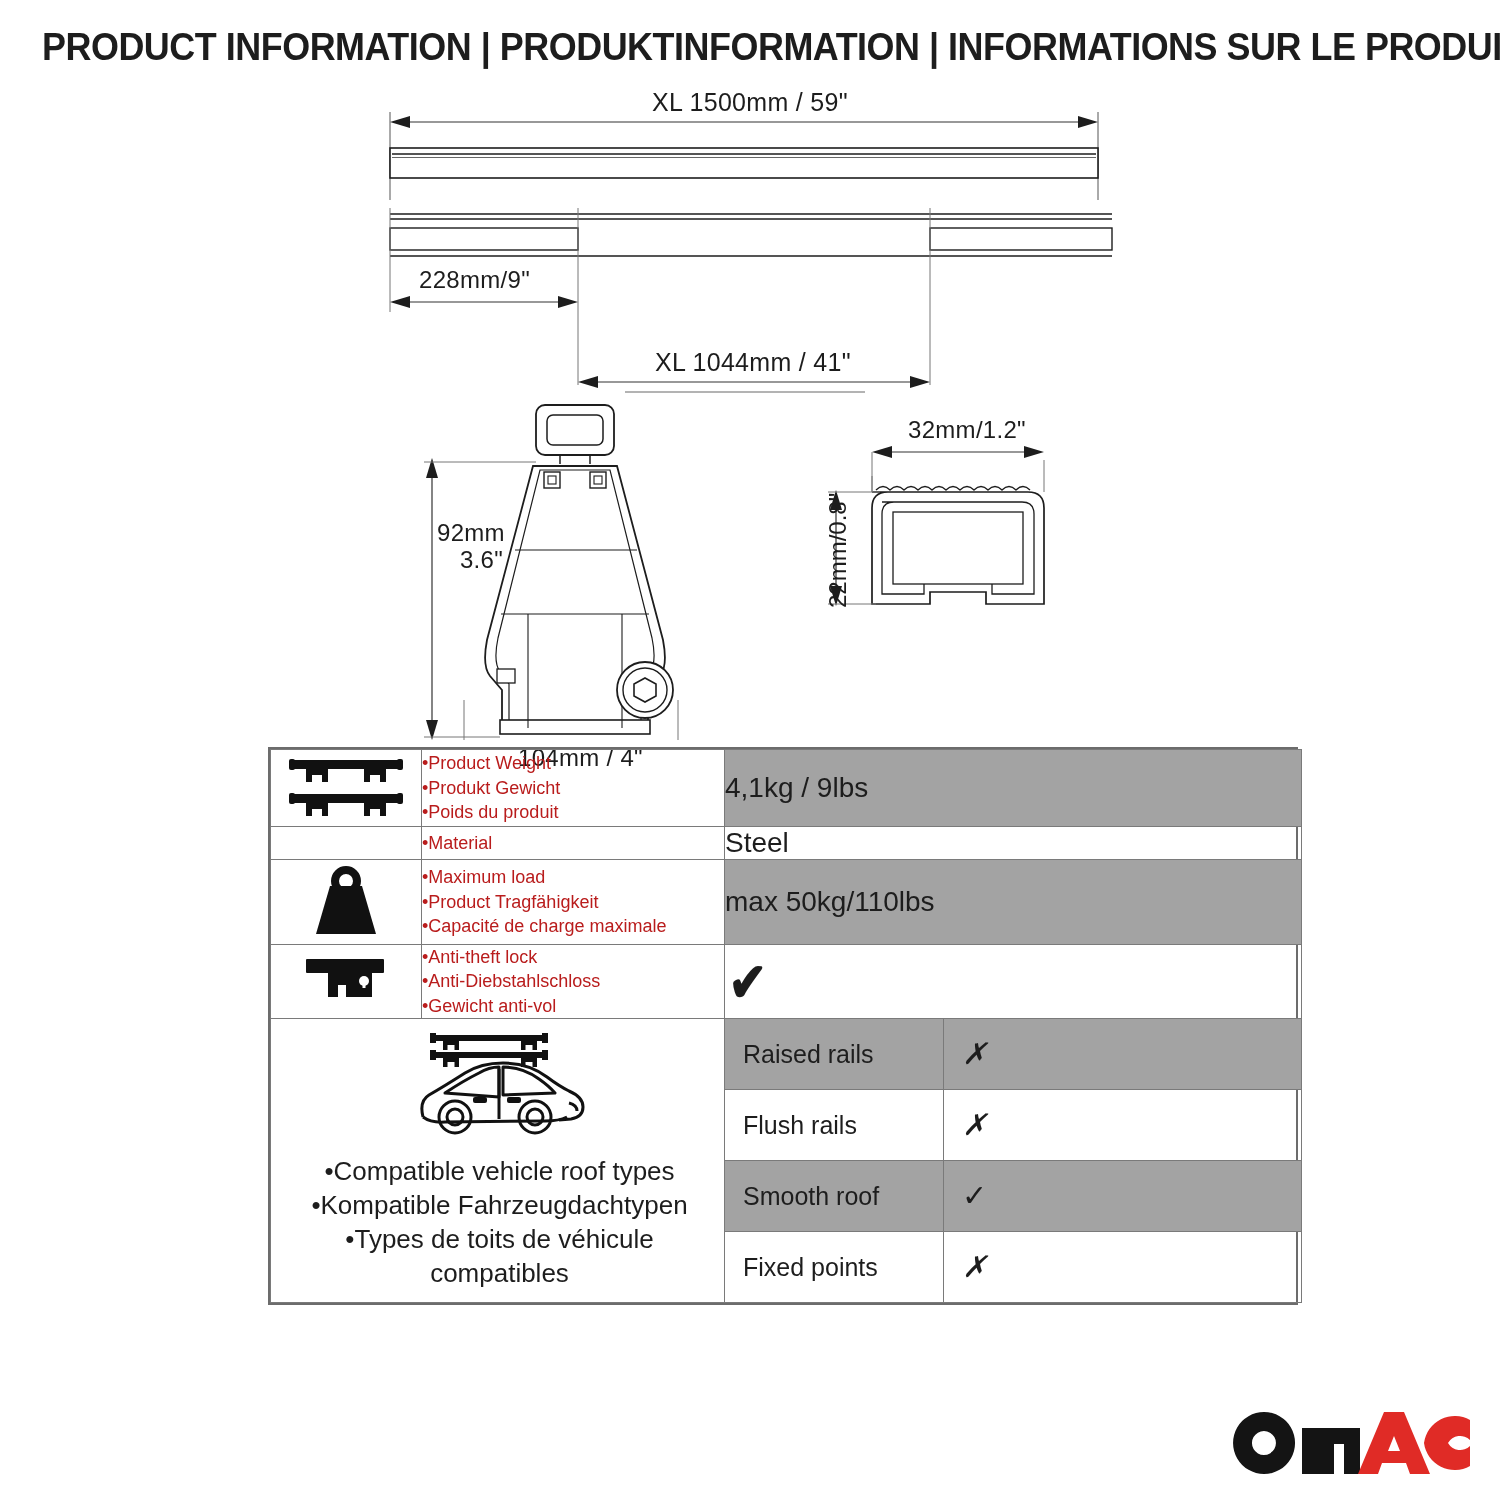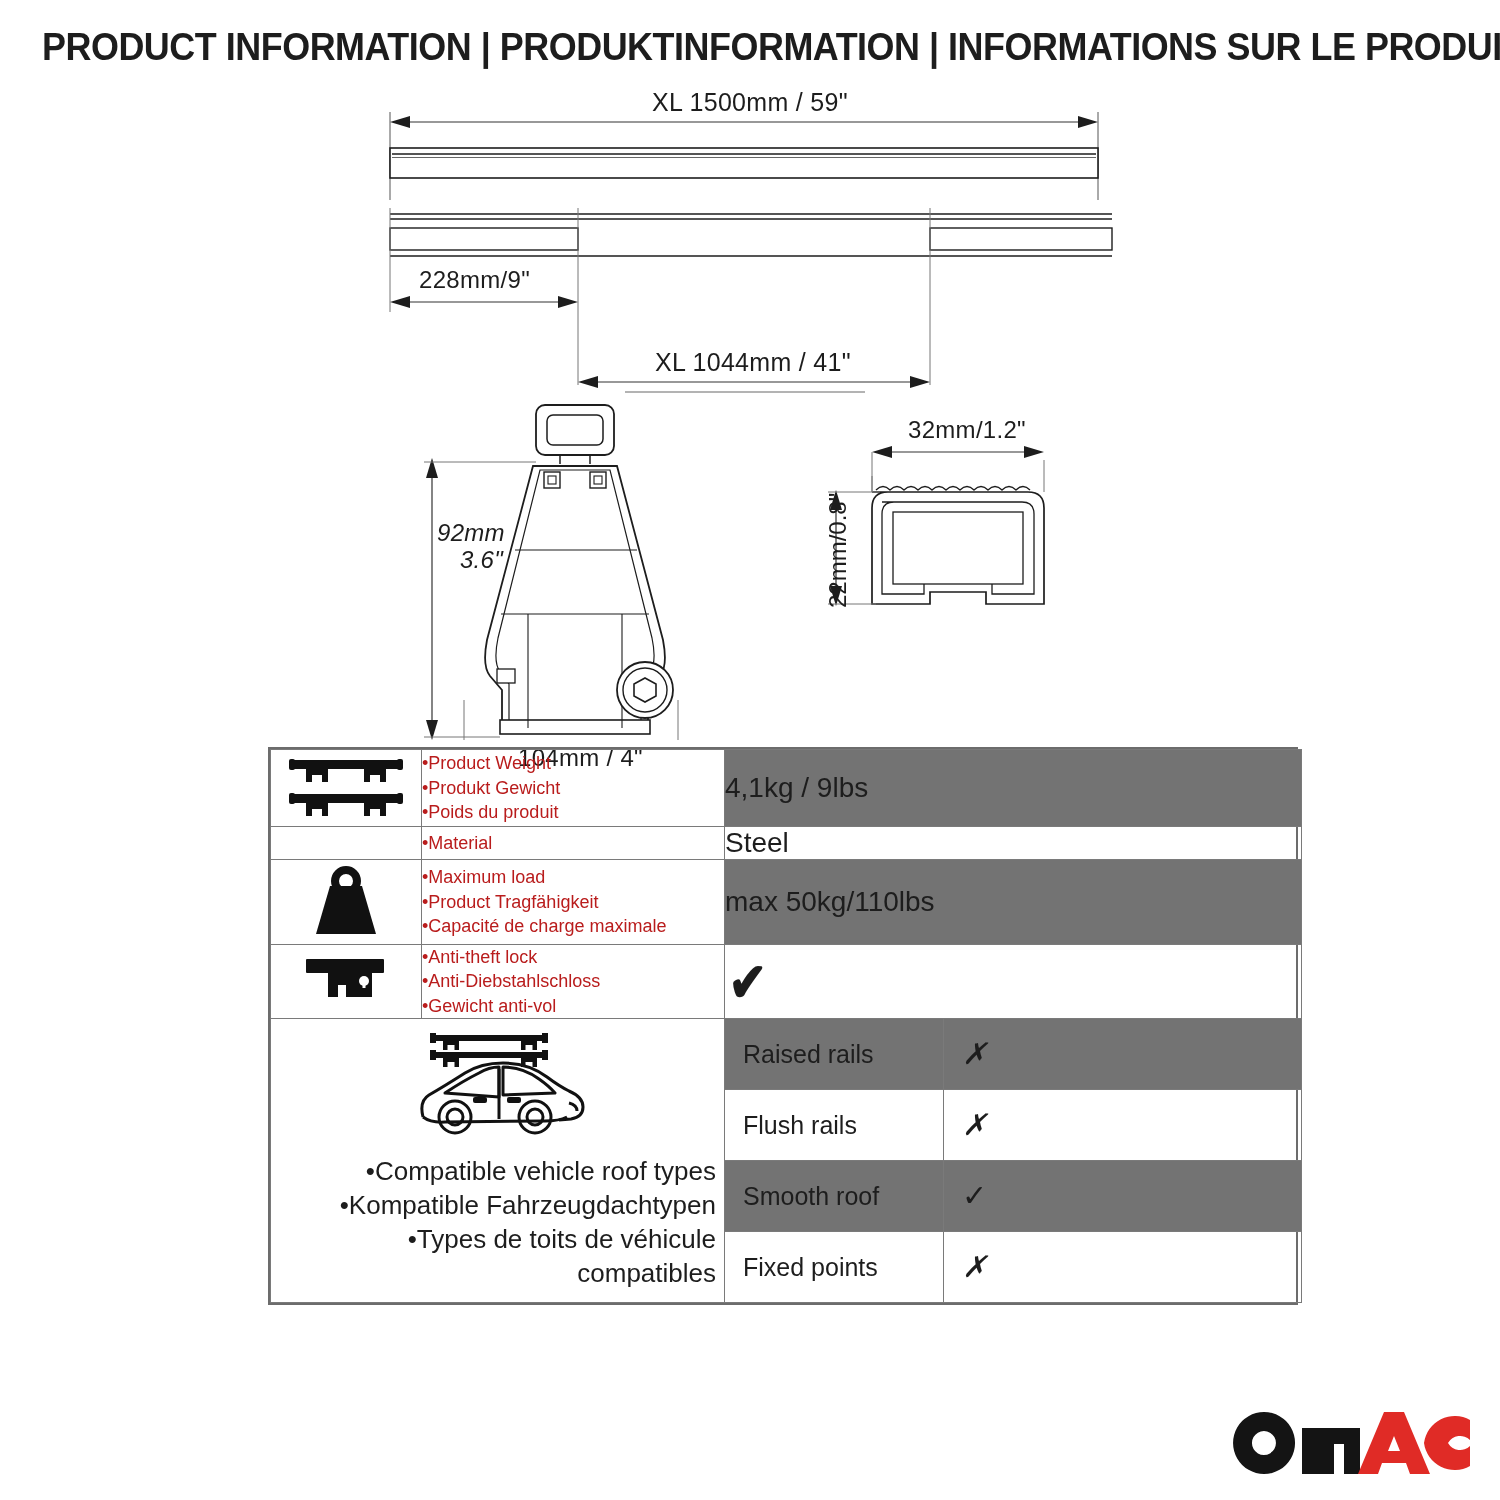--- a/index.html
+++ b/index.html
@@ -42,21 +42,21 @@
   .svg-draw { position: absolute; left: 0; top: 0; }
 
   .dim-label {
     position: absolute;
     font-size: 25px;
     color: #1d1d1d;
     white-space: nowrap;
     letter-spacing: 0.3px;
   }
   .dim-label.small { font-size: 24px; }
-  .dim-label.two-line { line-height: 1.12; font-style: italic; }
+  .dim-label.two-line { line-height: 1.12; }
   .rot-label {
     position: absolute;
     font-size: 24px;
     color: #1d1d1d;
     white-space: nowrap;
     transform: rotate(-90deg);
     transform-origin: left top;
   }
 
   
@@ -92,21 +92,21 @@
     line-height: 1.36;
     color: #b91c1c;
     padding: 14px 4px 14px 6px;
     white-space: nowrap;
   }
   .cell-value {
     font-size: 28px;
     color: #1d1d1d;
     padding: 10px 0 10px 24px;
   }
-  .shaded { background: #737373; }
+  .shaded { background: #a3a3a3; }
 
   .check-glyph {
     font-size: 54px;
     line-height: 1;
     font-weight: bold;
     display: inline-block;
     transform: scaleX(0.85);
   }
   .x-glyph {
     font-size: 30px;
@@ -139,21 +139,21 @@
   .compat-table tr:last-child td { border-bottom: none; }
   .compat-name { width: 200px; }
 
   .compat-left {
     text-align: center;
     padding: 8px 10px 8px 10px;
   }
   .compat-text {
     font-size: 26px;
     line-height: 1.3;
-    text-align: right;
+    text-align: center;
     padding: 6px 8px 6px 12px;
     color: #1d1d1d;
   }
 
   
   .logo {
     position: absolute;
     left: 1232px;
     top: 1412px;
     width: 238px;

